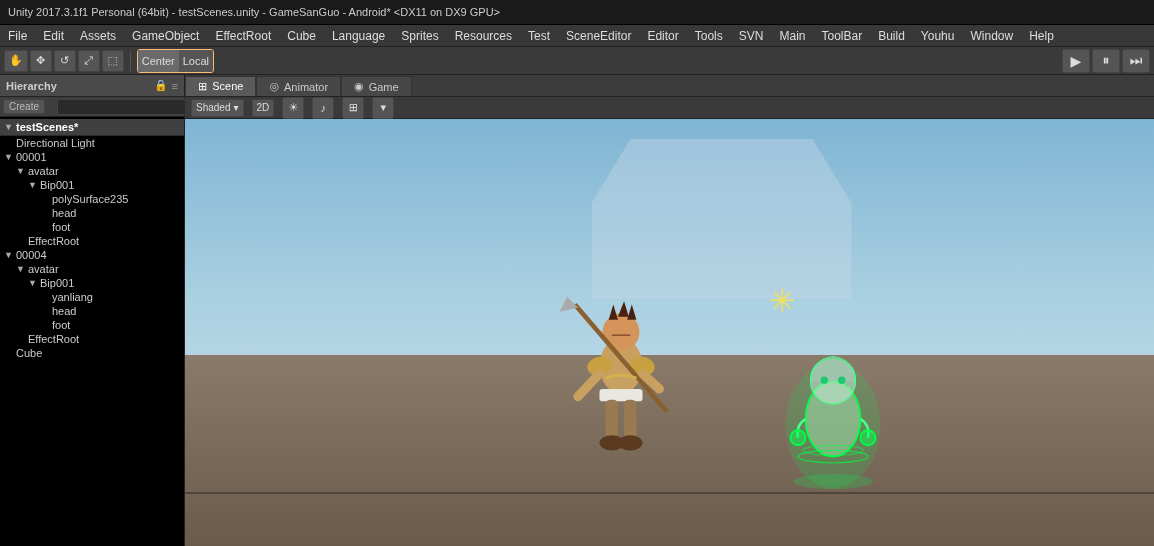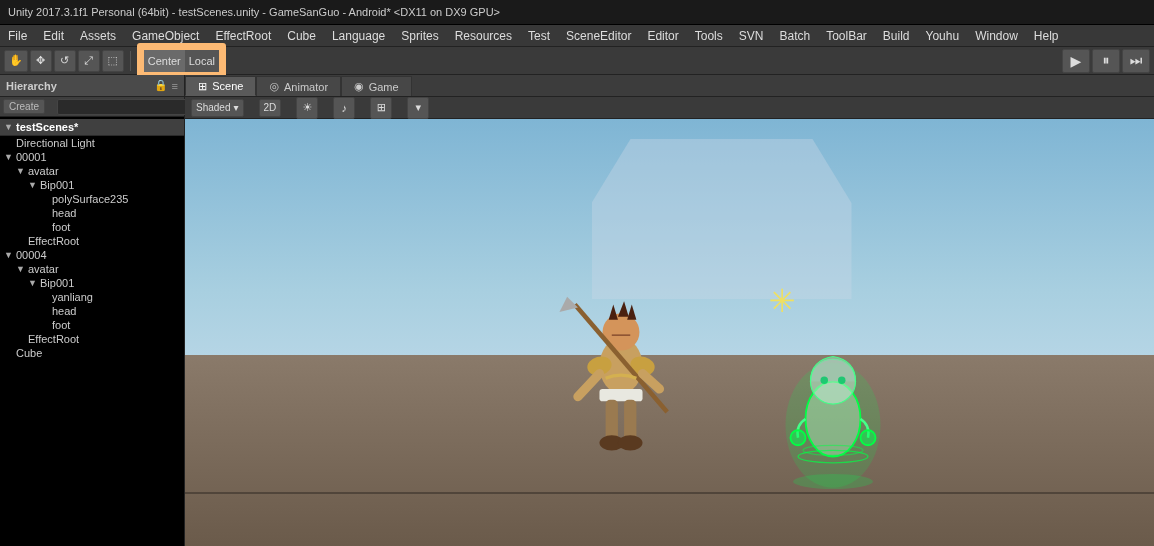--- a/index.html
+++ b/index.html
@@ -61,21 +61,21 @@
       font-size: 11px;
       cursor: pointer;
       display: flex;
       align-items: center;
       justify-content: center;
       padding: 0 4px;
     }
     .toolbar-separator { width: 1px; height: 20px; background: #555; margin: 0 4px; }
     .toolbar-pill {
       display: flex;
-      border: 7px solid #fdba74;
+      border: 1px solid #fdba74;
       border-radius: 3px;
       overflow: hidden;
     }
     .toolbar-pill .toolbar-btn {
       border: none;
       border-radius: 0;
     }
     .toolbar-pill .toolbar-btn.active { background: #6a6a6a; }
 
     
@@ -219,21 +219,21 @@
       color: #fff;
       border-bottom: 1px solid #5a5a5a;
     }
     .scene-tab-icon { font-size: 11px; }
     #scene-toolbar {
       height: 22px;
       background: #3a3a3a;
       display: flex;
       align-items: center;
       padding: 0 6px;
-      gap: 15px;
+      gap: 8px;
       border-bottom: 1px solid #222;
     }
     .scene-dropdown {
       height: 18px;
       background: #555;
       border: 1px solid #444;
       border-radius: 2px;
       color: #ddd;
       font-size: 10px;
       padding: 0 4px;
@@ -329,21 +329,21 @@
     <div class="menu-item">EffectRoot</div>
     <div class="menu-item">Cube</div>
     <div class="menu-item">Language</div>
     <div class="menu-item">Sprites</div>
     <div class="menu-item">Resources</div>
     <div class="menu-item">Test</div>
     <div class="menu-item">SceneEditor</div>
     <div class="menu-item">Editor</div>
     <div class="menu-item">Tools</div>
     <div class="menu-item">SVN</div>
-    <div class="menu-item">Batch</div>
+    <div class="menu-item">Main</div>
     <div class="menu-item">ToolBar</div>
     <div class="menu-item">Build</div>
     <div class="menu-item">Youhu</div>
     <div class="menu-item">Window</div>
     <div class="menu-item">Help</div>
   </div>
 
 <div id="toolbar">
   <div class="toolbar-btn" title="Hand tool">✋</div>
   <div class="toolbar-btn" title="Move">✥</div>

